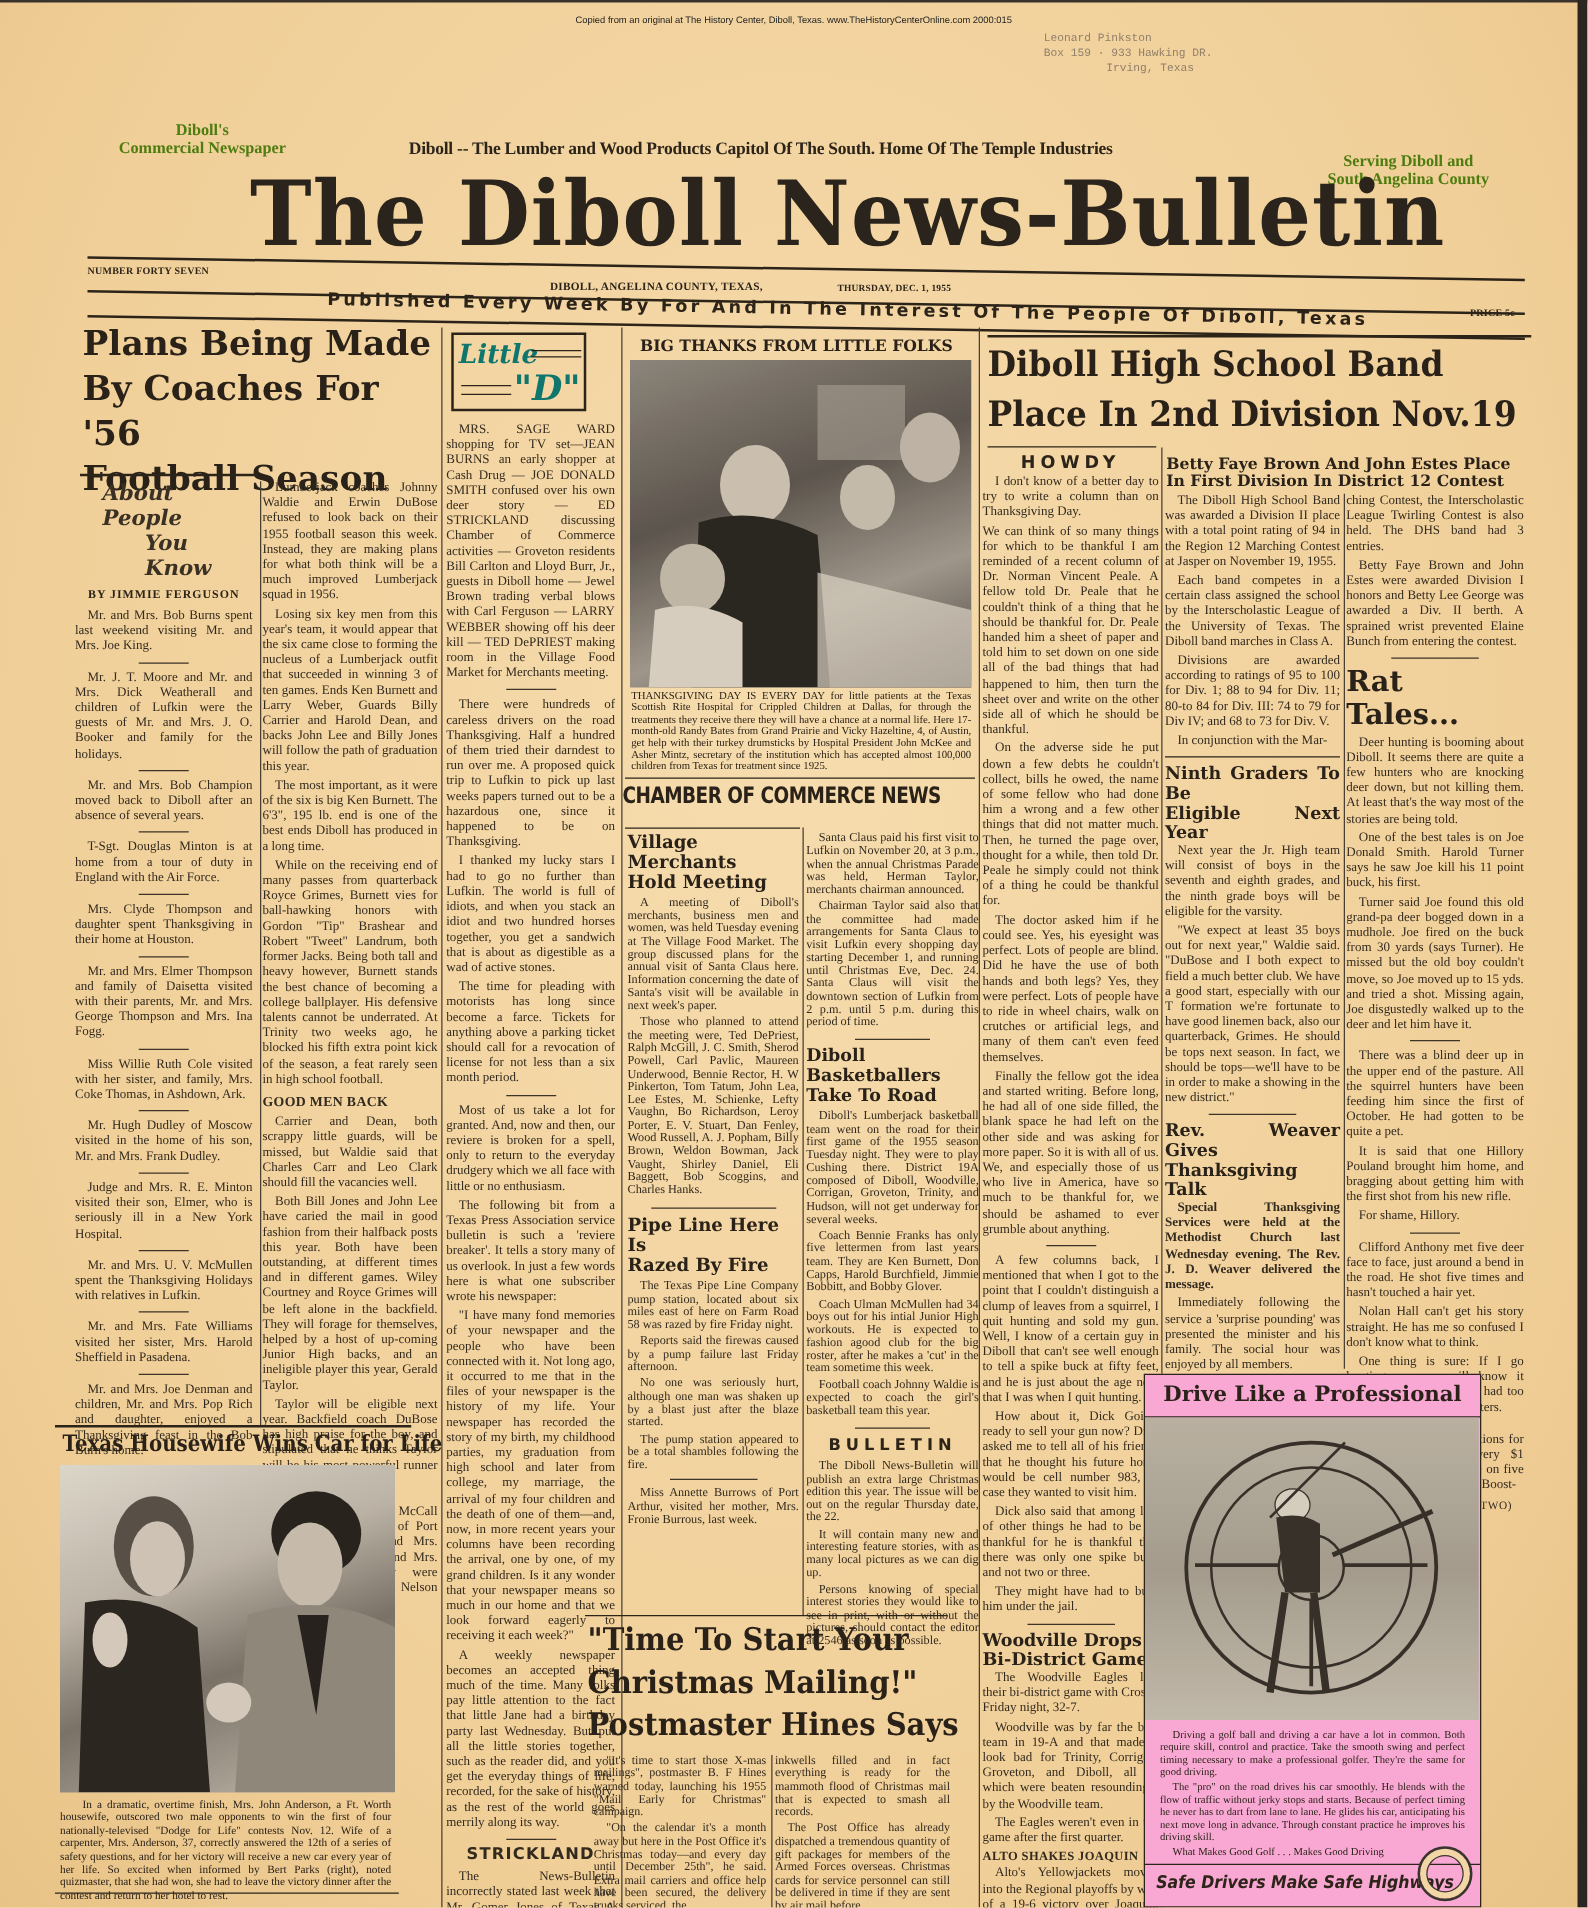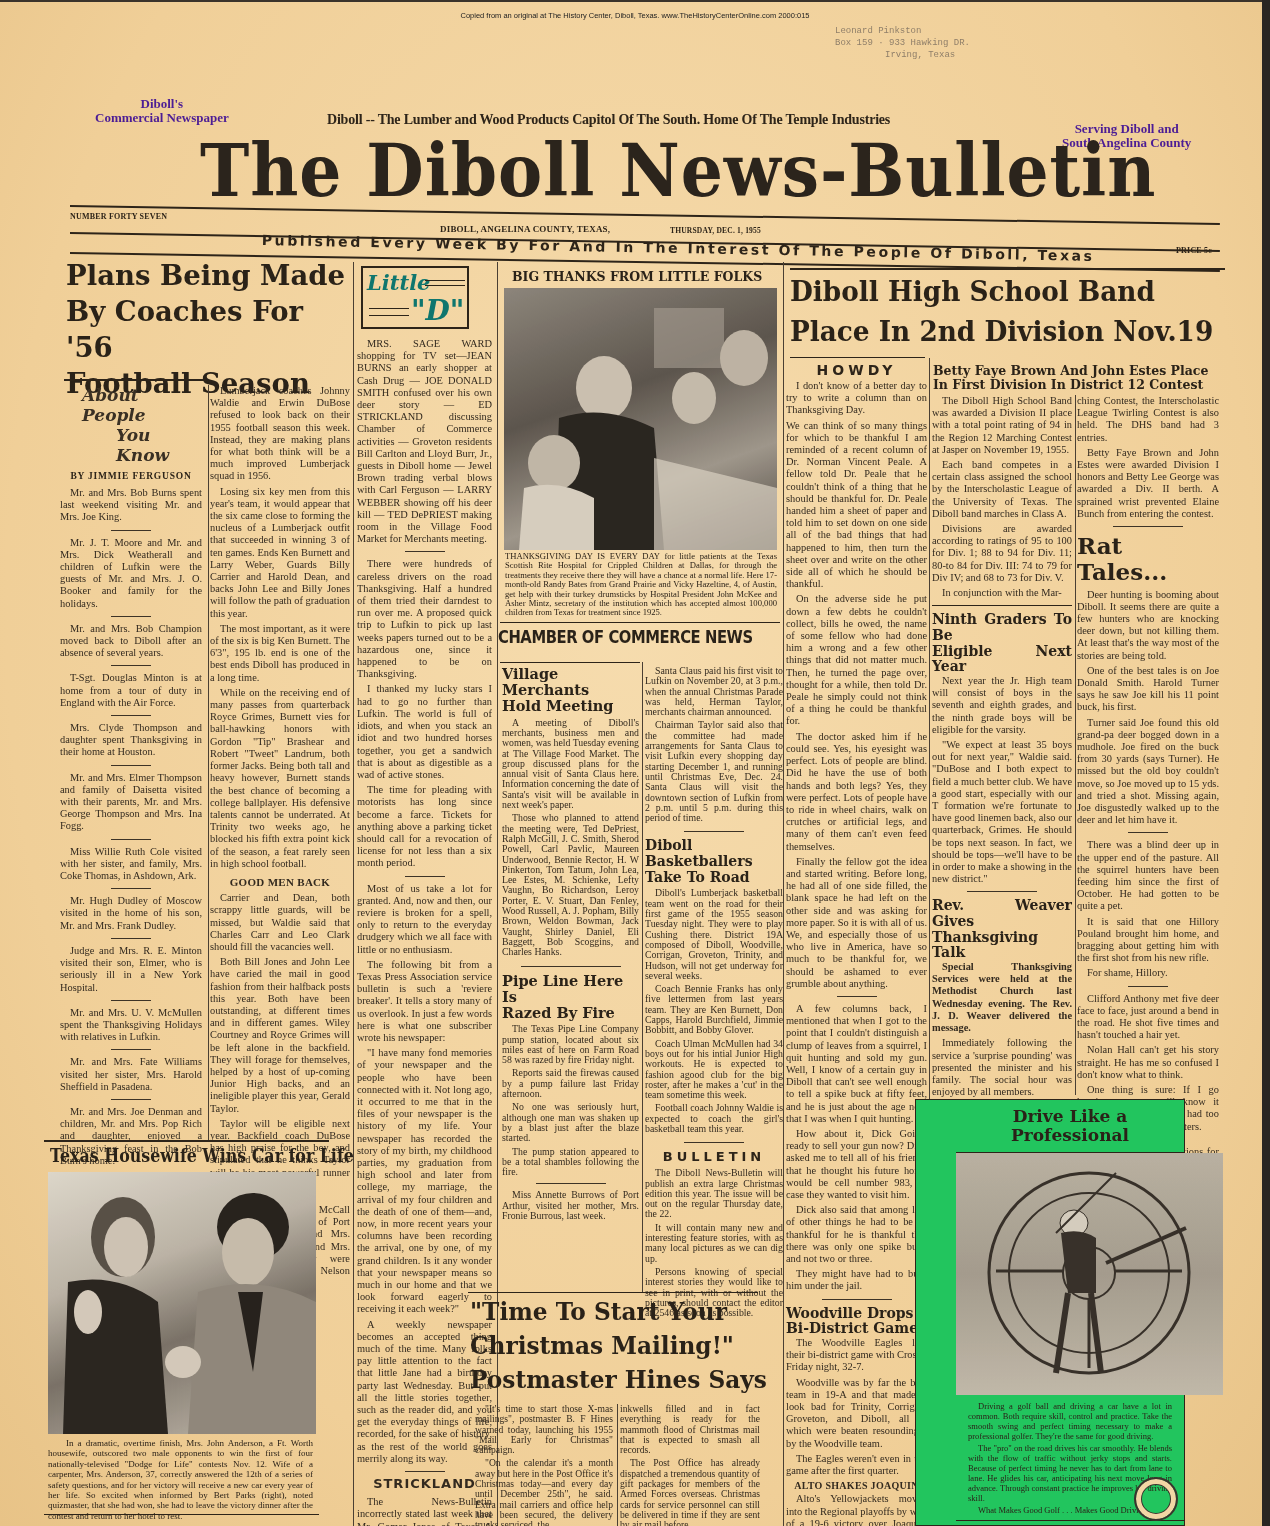--- a/index.html
+++ b/index.html
@@ -13,51 +13,51 @@
   .paper {
     position: absolute; left: 0; top: 0; width: 1262px; height: 1526px;
     background: radial-gradient(ellipse at 50% 40%, #f6dcae 0%, #f0cf98 70%, #e8c387 100%);
   }
   .edge-right { position: absolute; right: 0; top: 0; width: 8px; height: 1526px; background: #2a2622; }
   .edge-top { position: absolute; left: 0; top: 0; width: 1270px; height: 2px; background: #3a332b; }
   .abs { position: absolute; }
   .copy-note { left: 0; width: 1270px; top: 11px; text-align: center; font-family: "Liberation Sans", sans-serif; font-size: 7.5px; color: #222; }
   .stamp { left: 835px; top: 25px; font-family: "Liberation Mono", monospace; font-size: 9px; color: #776a5c; line-height: 12px; opacity: .8; }
   .stamp span { display: block; }
-  .side-tag { font-family: "Liberation Serif", serif; font-weight: bold; font-size: 13px; line-height: 14px; color: #4c1d95; }
+  .side-tag { font-family: "Liberation Serif", serif; font-weight: bold; font-size: 13px; line-height: 14px; color: #4d7c0f; }
   .masthead-title {
     left: 200px; top: 128px; width: 900px;
     font-family: "DejaVu Serif", serif; font-weight: bold; font-size: 72px; letter-spacing: 1px;
     color: #2b241c; white-space: nowrap; transform: scaleX(0.92); transform-origin: left top;
   }
   .tagline { left: 327px; top: 112px; font-family: "Liberation Serif", serif; font-weight: bold; font-size: 14px; letter-spacing: -0.2px; }
   .rule { position: absolute; background: #2d2419; height: 2px; }
   .tiny-caps { font-family: "Liberation Serif", serif; font-weight: bold; font-size: 8px; letter-spacing: .2px; }
   .pub-line { left: 262px; top: 232px; font-family: "DejaVu Sans", sans-serif; font-weight: bold; font-size: 14px; letter-spacing: 2.6px; transform: rotate(1.1deg); transform-origin: left top; white-space: nowrap; }
   .headline { font-family: "DejaVu Serif", serif; font-weight: bold; color: #2a2218; line-height: 1.12; }
   .h-xl { font-size: 29px; }
   .h-md { font-size: 17px; }
   .col-text { font-family: "Liberation Serif", serif; font-size: 10.4px; line-height: 12.2px; text-align: justify; color: #332a1f; }
   .col-text p { text-indent: 10px; margin-bottom: 3px; }
   .col-text p.flush { text-indent: 0; }
   .sep { width: 40px; height: 1px; background: #3d3326; margin: 6px auto; }
   .vrule { position: absolute; width: 1px; background: #4a3f33; }
-  .subhead-caps { font-family: "Liberation Serif", serif; font-weight: bold; font-size: 11px; text-align: center; margin: 6px 0 4px; letter-spacing: .3px; }
+  .subhead-caps { font-family: "Liberation Serif", serif; font-weight: bold; font-size: 11px; margin: 6px 0 4px; letter-spacing: .3px; }
   .spaced-caps { font-family: "DejaVu Sans", sans-serif; font-weight: bold; letter-spacing: 4px; text-align: center; }
   .byline { font-family: "Liberation Serif", serif; font-weight: bold; font-size: 9.5px; letter-spacing: .8px; text-align: center; margin: 6px 0 6px; }
   .script { font-family: "DejaVu Serif", serif; font-style: italic; font-weight: bold; font-size: 17px; color: #3a3024; }
   .photo {
     position: absolute; overflow: hidden;
     background: linear-gradient(135deg, #6c655c 0%, #a59c90 30%, #4a443d 55%, #8d857a 80%, #3f3a34 100%);
     filter: contrast(1.05);
   }
   .caption { font-family: "Liberation Serif", serif; font-size: 9.5px; line-height: 10.6px; text-align: justify; color: #2b2218; }
   .box-border { position: absolute; border: 2px solid #2d2419; }
   .little-d-word { font-family: "DejaVu Serif", serif; font-style: italic; font-weight: bold; color: #0f766e; }
-  .ad-box { position: absolute; border: 1.5px solid #2d2419; background: #22c55e; padding-left: 40px; }
+  .ad-box { position: absolute; border: 1.5px solid #2d2419; background: #f9a8d4; }
 </style>
 </head>
 <body>
 
 <div class="paper"></div>
 <div class="edge-top"></div>
 <div class="edge-right"></div>
 
 <div class="abs copy-note">Copied from an original at The History Center, Diboll, Texas.    www.TheHistoryCenterOnline.com    2000:015</div>
 <div class="abs stamp">

